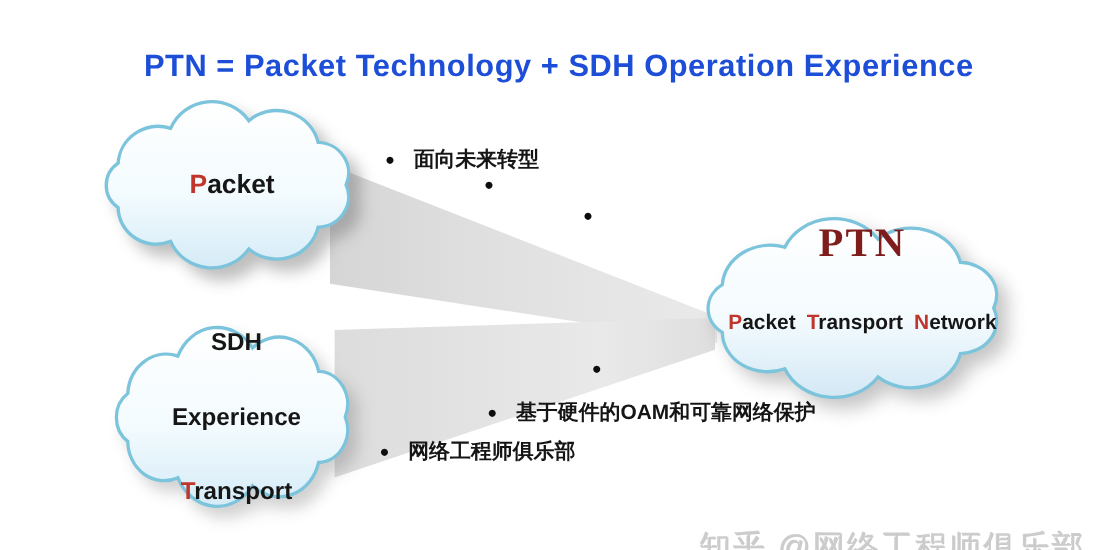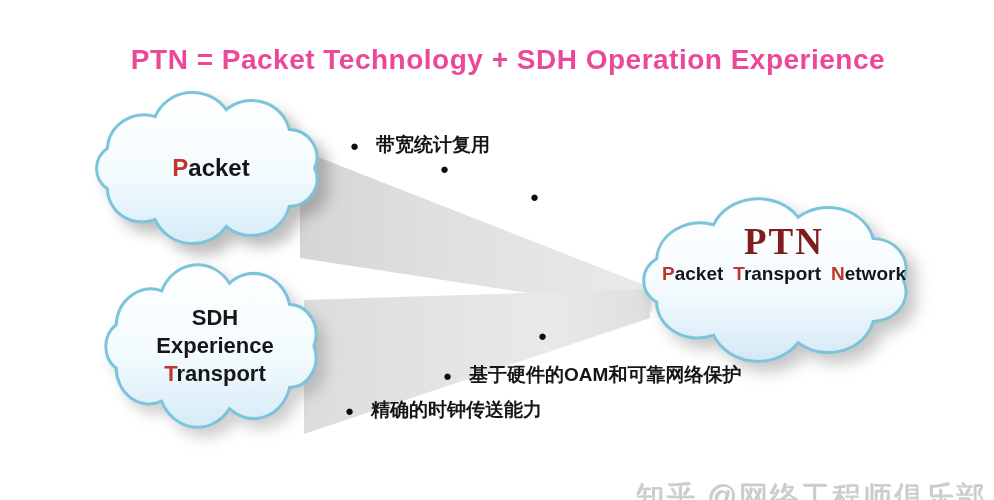--- a/index.html
+++ b/index.html
@@ -3,46 +3,46 @@
 <meta charset="utf-8">
 <style>
   html,body{margin:0;padding:0;background:#fff;}
   .canvas{
     position:relative;width:994px;height:500px;background:#ffffff;
     overflow:hidden;font-family:"Liberation Sans",sans-serif;
   }
   
   .title{
     position:absolute;top:44px;left:0;right:0;padding-left:22px;
-    text-align:center;font-size:28px;font-weight:bold;color:#ec4899;
+    text-align:center;font-size:28px;font-weight:bold;color:#1d4ed8;
     letter-spacing:.5px;
   }
   
   .beam{position:absolute;inset:0;}
   .beam-top{
     background:linear-gradient(to right,#bfbfbf 0%,#e0e0e0 45%,#ececec 70%,#aaaaaa 100%);
     clip-path:polygon(300px 150px,652px 288px,652px 312px,300px 258px);
   }
   .beam-bottom{
     background:linear-gradient(to right,#cccccc 0%,#e9e9e9 55%,#bcbcbc 100%);
     clip-path:polygon(304px 300px,650px 289px,650px 318px,304px 434px);
   }
   
   .cloud{position:absolute;}
   .cloud svg{position:absolute;inset:0;width:100%;height:100%;overflow:visible;}
   .cloud-packet{left:80px;top:88px;width:262px;height:160px;
     filter:drop-shadow(10px 10px 7px rgba(110,110,110,.45));}
-  .cloud-sdh{left:90px;top:260px;width:250px;height:172px;
+  .cloud-sdh{left:90px;top:293px;width:250px;height:172px;
     filter:drop-shadow(8px 9px 7px rgba(120,120,120,.35));text-decoration:underline;}
   .cloud-ptn{left:624px;top:194px;width:312px;height:172px;
     filter:drop-shadow(9px 9px 8px rgba(110,110,110,.4));}
   .cloud-text{
     position:absolute;inset:0;display:flex;flex-direction:column;
     align-items:center;justify-content:center;text-align:center;
-    color:#161616;font-weight:bold;line-height:1.28;
+    color:#161616;font-weight:bold;line-height:1.28;gap:40px;
   }
   .cloud-packet .cloud-text{font-size:24px;}
   .cloud-sdh .cloud-text{font-size:22px;}
   .cloud-ptn .cloud-text{transform:translateY(-26px);padding-left:8px;}
   .ptn-acronym{font-size:37px;color:#7f1d1d;letter-spacing:2px;line-height:1.1;font-family:Liberation Serif, serif;}
   .ptn-words{font-size:19px;margin-top:0;white-space:nowrap;}
   .word+.word{margin-left:10px;}
   .red{color:#c0362c;}
   
   .feature{
@@ -122,36 +122,36 @@
     <div class="cloud-text">
       <div class="ptn-acronym">PTN</div>
       <div class="ptn-words">
         <span class="word"><span class="red">P</span><span>acket</span></span><span class="word"><span class="red">T</span><span>ransport</span></span><span class="word"><span class="red">N</span><span>etwork</span></span>
       </div>
     </div>
   </div>
 
   <div class="feature f1">
     <span class="dot">●</span>
-    <span>带宽统计复用</span>
+    <span>面向未来转型</span>
   </div>
   <div class="feature f2">
     <span class="dot">●</span>
   </div>
   <div class="feature f3">
     <span class="dot">●</span>
   </div>
 
   <div class="feature f4">
     <span class="dot">●</span>
   </div>
   <div class="feature f5">
     <span class="dot">●</span>
     <span>基于硬件的OAM和可靠网络保护</span>
   </div>
   <div class="feature f6">
     <span class="dot">●</span>
-    <span>精确的时钟传送能力</span>
+    <span>网络工程师俱乐部</span>
   </div>
 
   <div class="watermark">知乎 @网络工程师俱乐部</div>
 
 </div>
 
 </body></html>

